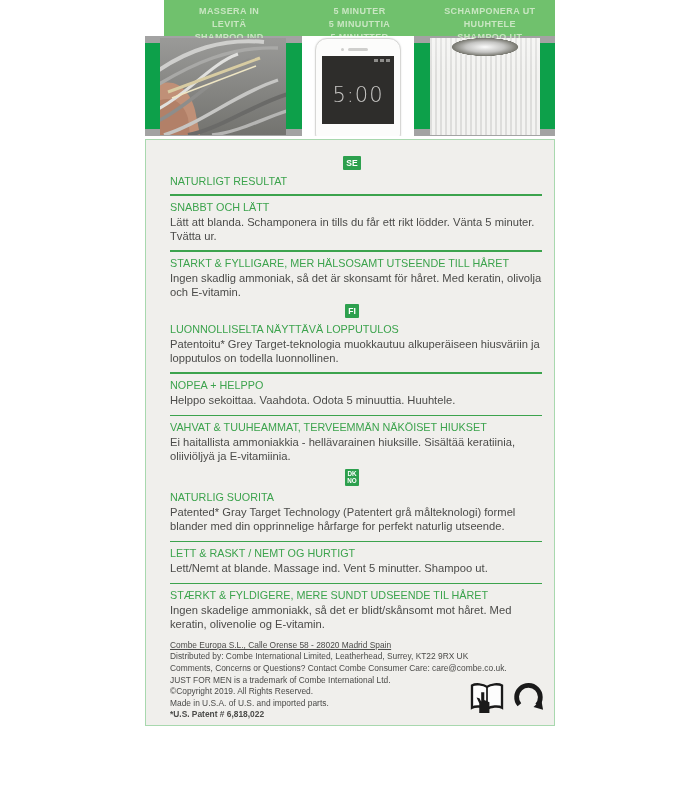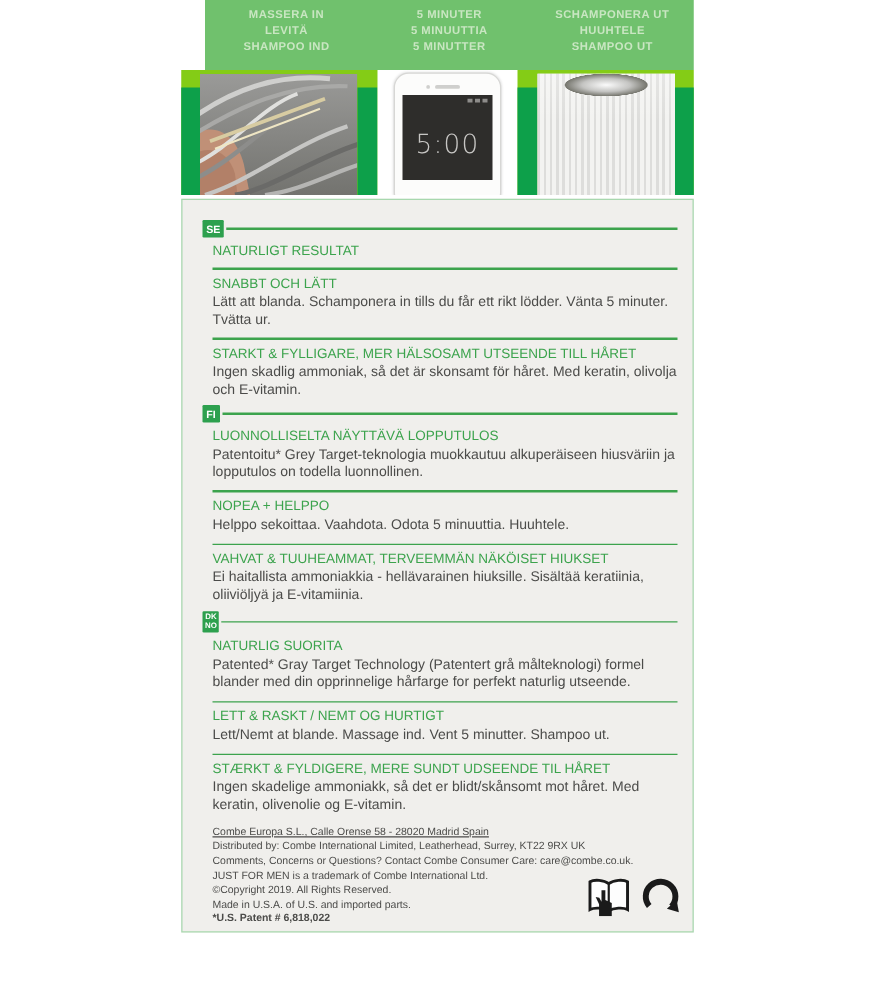--- a/index.html
+++ b/index.html
@@ -4,26 +4,26 @@
 <style>
   html,body{margin:0;padding:0;}
   body{
     width:700px;height:800px;background:#ffffff;position:relative;overflow:hidden;
     font-family:"Liberation Sans","DejaVu Sans",sans-serif;
     -webkit-font-smoothing:antialiased;
   }
   .content{position:absolute;left:145px;top:0;width:410px;}
 
   
-  .steps{background:#70c16d;height:56px;display:flex;margin-left:19px;}
+  .steps{background:#70c16d;height:36px;display:flex;margin-left:19px;}
   .step-col{flex:1;text-align:center;padding-top:5px;color:#c9e6c2;font-weight:bold;
     font-size:9px;line-height:1.45;letter-spacing:0.4px;}
 
   
-  .photo-row{display:flex;align-items:flex-end;height:100px;background:#84cc16;text-decoration:underline;}
+  .photo-row{display:flex;align-items:center;height:100px;background:#a3a3a3;text-decoration:underline;}
   .gbar{background:#0da04a;height:86px;flex:0 0 auto;}
   .w15{width:15px}.w16{width:16px}
   .photo{height:97px;flex:0 0 auto;overflow:hidden;}
   .hair{width:126px;}
   .phone-col{width:112px;height:100px;display:flex;justify-content:center;background:#ffffff;overflow:hidden;}
   .phone{width:86px;height:108px;background:#fcfcfb;border:1px solid #d7d7d5;border-radius:12px;
     margin-top:2px;position:relative;box-sizing:border-box;box-shadow:0 0 2px rgba(0,0,0,.12);}
   .speaker{position:absolute;top:9px;left:50%;transform:translateX(-50%);width:20px;height:3px;
     background:#cfcfcd;border-radius:2px;}
   .cam-dot{position:absolute;top:9px;left:25px;width:3px;height:3px;border-radius:50%;background:#cfcfcd;}
@@ -37,21 +37,21 @@
       radial-gradient(ellipse 48px 13px at 50% 9px,#fbfbfb 0%,#c4c4c2 40%,#77776f 68%,rgba(0,0,0,0) 70%),
       linear-gradient(rgba(255,255,255,.25),rgba(255,255,255,0) 40%),
       repeating-linear-gradient(90deg,#dddddb 0 2px,#f3f3f1 2px 5px);
     background-color:#ececea;}
 
   
   .panel{margin-top:3px;background:#f0efec;border:1px solid #a8d8ae;box-sizing:border-box;
     width:410px;position:relative;padding:11px 12px 4px 24px;}
   .warning{font-weight:bold;font-size:9.3px;color:#403f3d;line-height:1.45;letter-spacing:0.1px;}
 
-  .badge-row{display:flex;align-items:center;margin:5px 0 0 -8px;}
+  .badge-row{display:flex;align-items:center;margin:5px 0 0 -8px;flex-direction:column;}
   .badge{background:#2da04e;color:#ffffff;font-weight:bold;font-size:8.5px;padding:2.5px 3px;
     line-height:1;border-radius:1px;flex:0 0 auto;}
   .badge.two{font-size:6.3px;line-height:1.15;padding:1.5px 2px;text-align:center;}
   .badge.two span{display:block;}
   .badge-row .line{flex:1;height:1.5px;background:#3ca34d;margin-left:2px;}
 
   .sec-h{color:#3ca34d;font-weight:normal;font-size:10.8px;margin:5px 0 2px;line-height:1.2;}
   .sec-b{color:#4b4b49;font-size:11.2px;line-height:1.23;margin:0;}
   .rule{height:1.5px;background:#3ca34d;margin-top:7px;}
 

